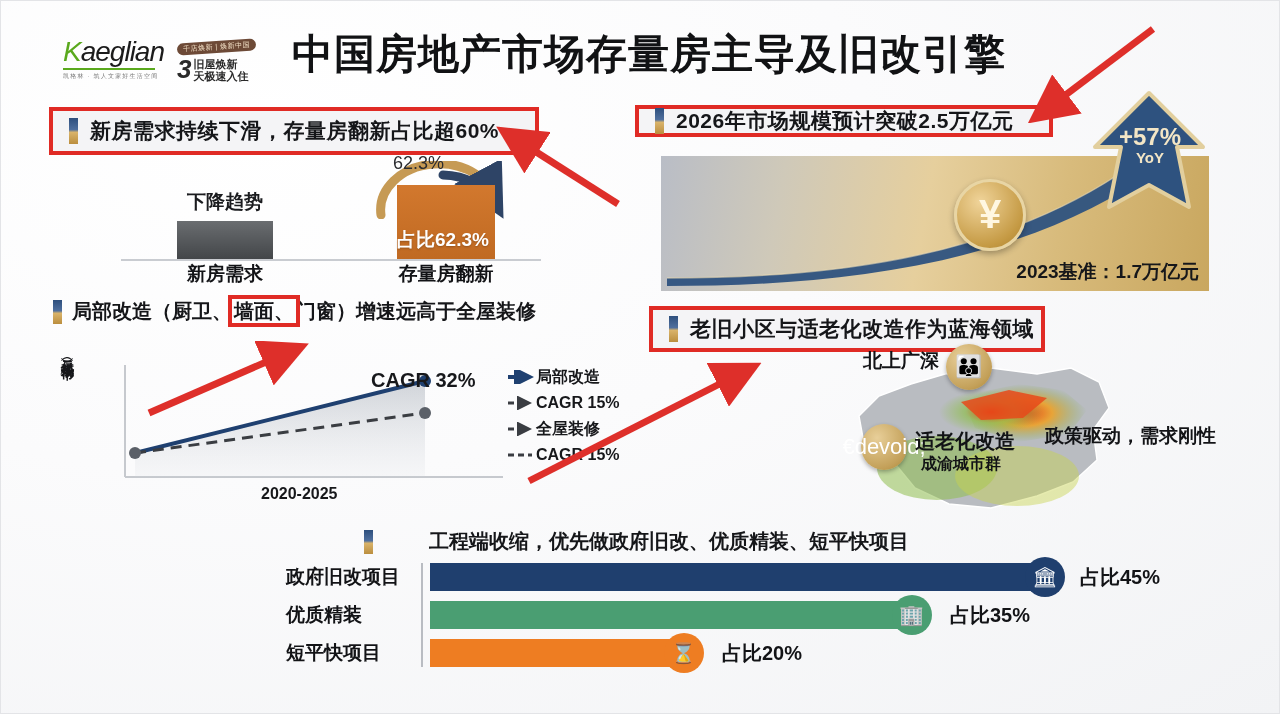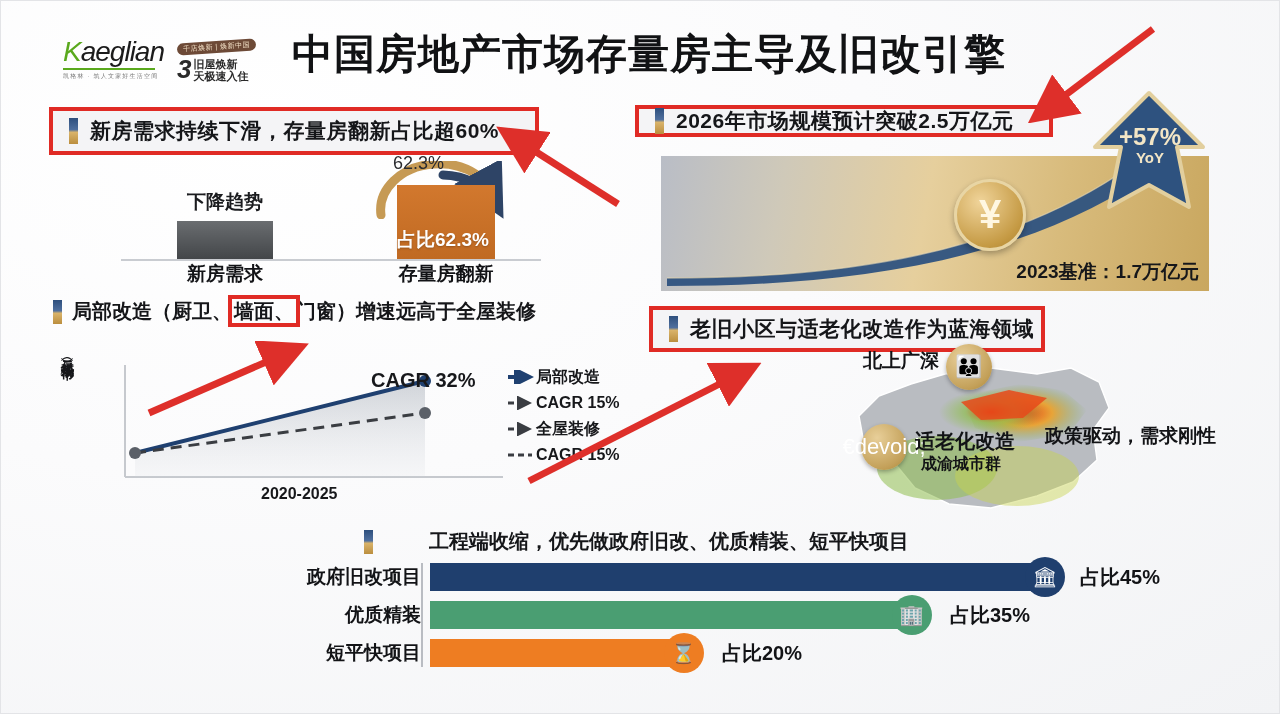--- a/index.html
+++ b/index.html
@@ -104,21 +104,21 @@
     position:absolute;border-radius:50%;
     background:radial-gradient(circle at 35% 30%,#e8cf99,#c3a059 70%,#a98432);
     box-shadow:0 2px 4px rgba(0,0,0,.3);display:flex;align-items:center;justify-content:center;
     color:#fff;
   }
   .policy{position:absolute;left:1044px;top:422px;font-size:19px;font-weight:bold;color:#121316;white-space:nowrap;}
 
   
   #bottombars{position:absolute;left:285px;top:562px;width:720px;height:110px;}
   .bbrow{position:absolute;left:0;height:28px;display:flex;align-items:center;}
-  .bbname{width:135px;text-align:right;font-size:19px;font-weight:bold;color:#121316;padding-right:9px;}
+  .bbname{width:135px;font-size:19px;font-weight:bold;color:#121316;padding-right:9px;}
   .bbtrack{position:relative;height:28px;}
   .bbfill{height:28px;}
   .bbval{font-size:20px;font-weight:bold;color:#121316;margin-left:30px;white-space:nowrap;text-align:right;}
   .bbicon{position:absolute;top:-6px;width:40px;height:40px;border-radius:50%;
     display:flex;align-items:center;justify-content:center;color:#fff;font-size:20px;}
   .bbaxis{position:absolute;left:135px;top:0;width:2px;height:104px;background:#b9bcc2;}
 
   svg{display:block;}
   .noselect{user-select:none;}
 </style>

